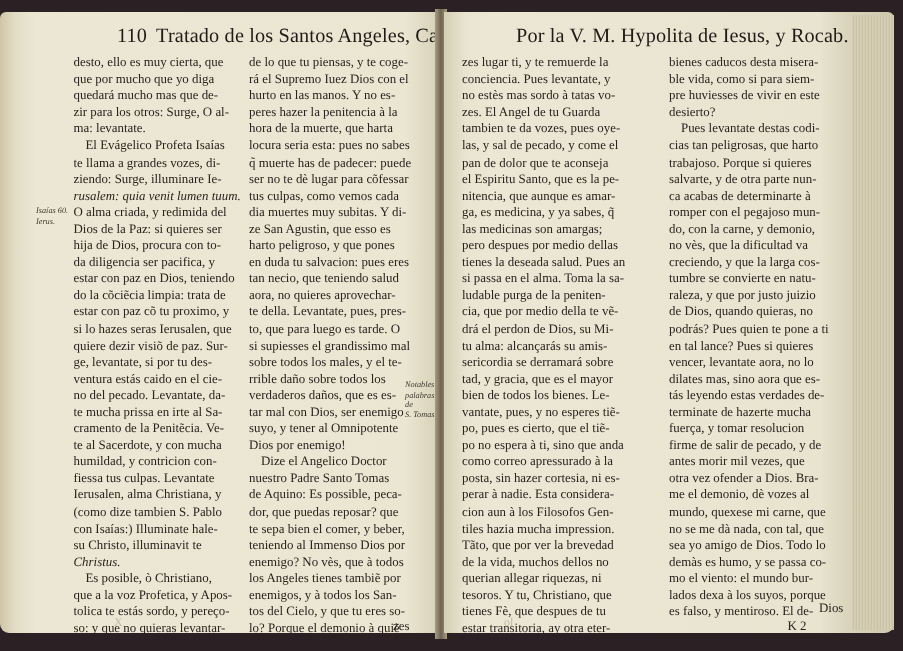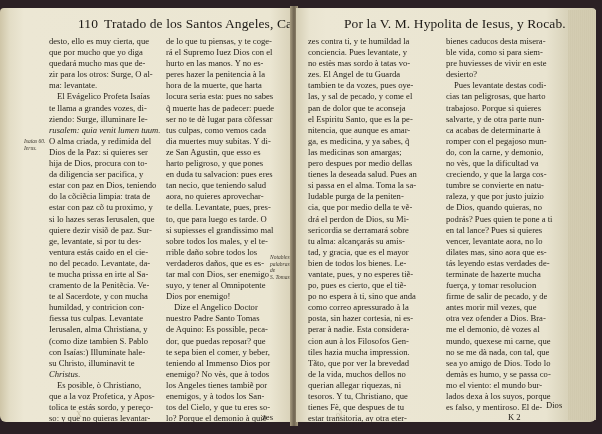--- a/index.html
+++ b/index.html
@@ -53,21 +53,21 @@
   .col div { white-space:nowrap; overflow:hidden; }
   .col .it { font-style:italic; }
   .lc1 { left:49px; }
   .lc2 { left:166px; }
   .rc1 { left:12px; }
   .rc2 { left:150px; }
   .marg {
     position:absolute; font-size:5.5px; line-height:6.5px; font-style:italic; color:#3d382f;
   }
   .catch { position:absolute; font-size:8.6px; color:#27231d;text-align:center; }
-  .sig { position:absolute; font-size:8.6px; color:#27231d; }
+  .sig { position:absolute; font-size:8.6px; color:#27231d;margin-left:17px; }
   .bleed { position:absolute; font-size:8px; color:#b7ae95; opacity:.8; }
 </style>
 </head>
 <body>
 
 <div class="spread">
 
   <div class="page page-left">
     <div class="running-head rh-left">
       <span class="num">110</span><span>Tratado de los Santos Angeles, Cap. 36.</span>
@@ -168,39 +168,39 @@
   </div>
 
   <div class="gutter"></div>
 
   <div class="page page-right">
     <div class="running-head rh-right">
       <span>Por la V. M. Hypolita de Iesus, y Rocab.</span>
     </div>
 
     <div class="col rc1">
-      <div>zes contra ti, y te humildad la</div>
+      <div>zes lugar ti, y te remuerde la</div>
       <div>conciencia. Pues levantate, y</div>
       <div>no estès mas sordo à tatas vo-</div>
       <div>zes. El Angel de tu Guarda</div>
       <div>tambien te da vozes, pues oye-</div>
       <div>las, y sal de pecado, y come el</div>
       <div>pan de dolor que te aconseja</div>
       <div>el Espiritu Santo, que es la pe-</div>
       <div>nitencia, que aunque es amar-</div>
       <div>ga, es medicina, y ya sabes, q̃</div>
       <div>las medicinas son amargas;</div>
       <div>pero despues por medio dellas</div>
       <div>tienes la deseada salud. Pues an</div>
       <div>si passa en el alma. Toma la sa-</div>
       <div>ludable purga de la peniten-</div>
       <div>cia, que por medio della te vẽ-</div>
       <div>drá el perdon de Dios, su Mi-</div>
+      <div>tu alma: alcançarás su amis-</div>
       <div>sericordia se derramará sobre</div>
-      <div>tu alma: alcançarás su amis-</div>
       <div>tad, y gracia, que es el mayor</div>
       <div>bien de todos los bienes. Le-</div>
       <div>vantate, pues, y no esperes tiẽ-</div>
       <div>po, pues es cierto, que el tiẽ-</div>
       <div>po no espera à ti, sino que anda</div>
       <div>como correo apressurado à la</div>
       <div>posta, sin hazer cortesia, ni es-</div>
       <div>perar à nadie. Esta considera-</div>
       <div>cion aun à los Filosofos Gen-</div>
       <div>tiles hazia mucha impression.</div>

